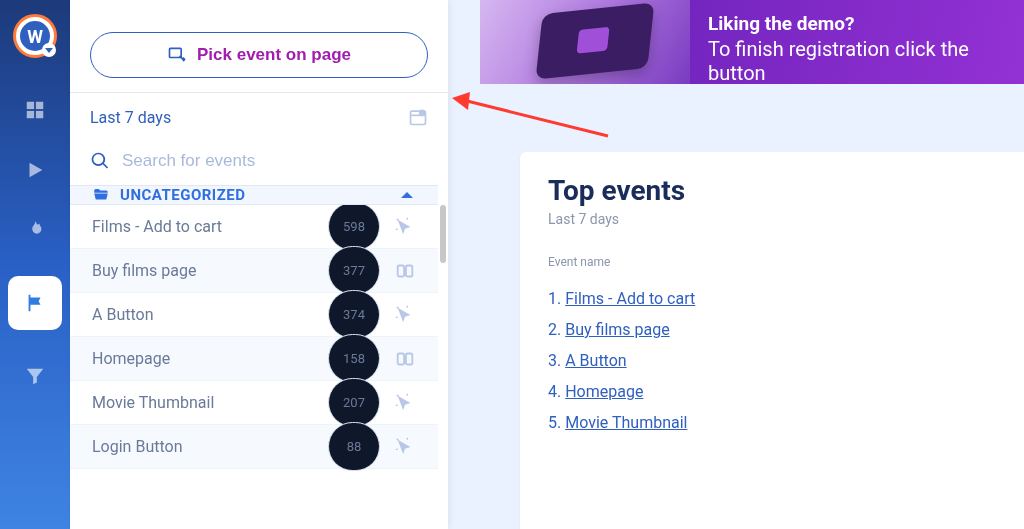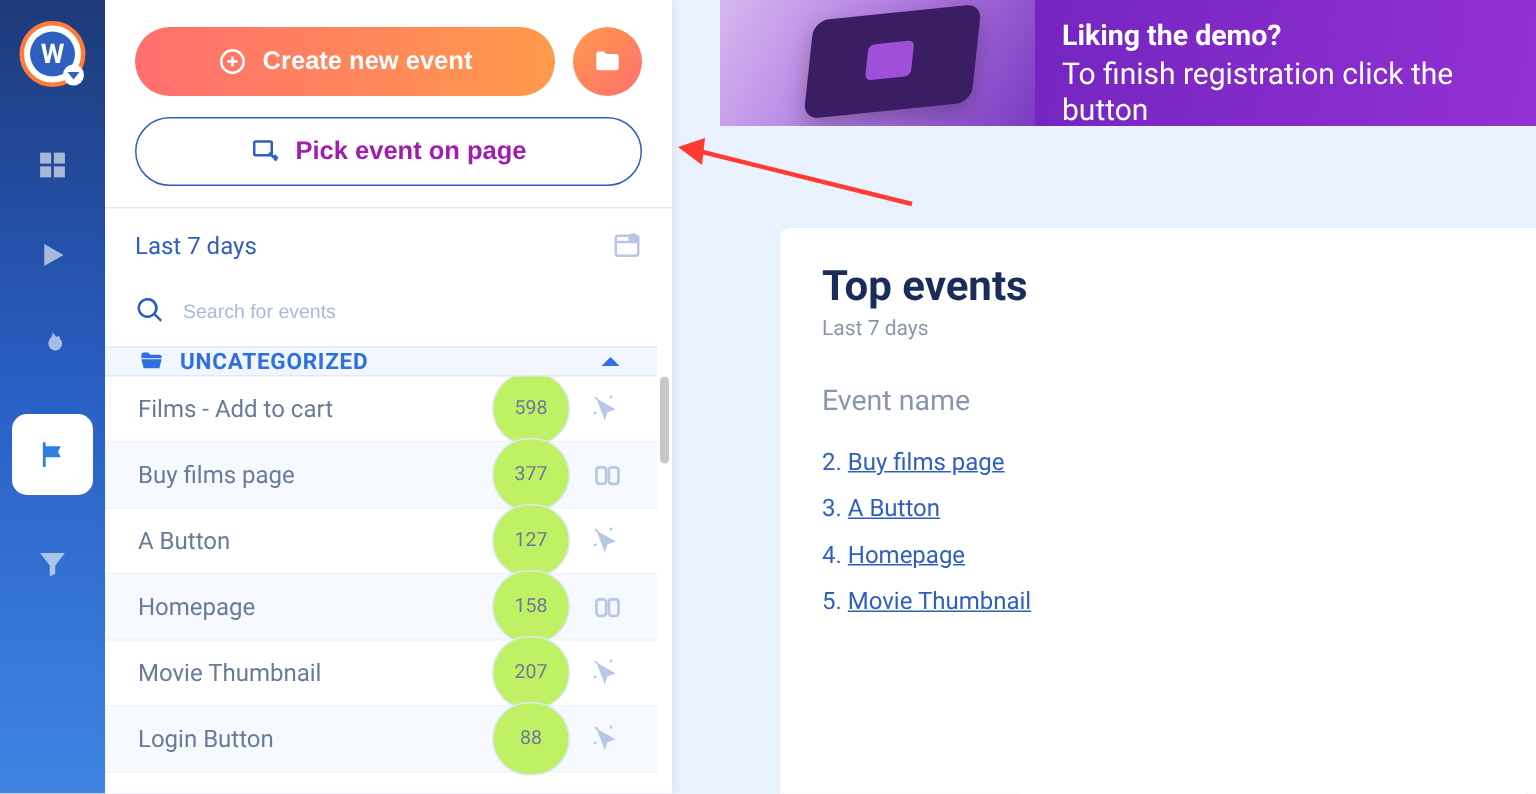--- a/index.html
+++ b/index.html
@@ -72,21 +72,21 @@
     border-top: 1px solid #e2e8f2; padding: 14px 20px;
     display: flex; justify-content: space-between; align-items: center;
     color: #2f5fbf; font-size: 16px;
   }
   .cal-ico { width: 20px; height: 20px; fill: #b8c7e6; cursor: pointer; }
   .search-row {
     padding: 10px 20px 14px 20px; display: flex; align-items: center; gap: 12px;
   }
   .search-row svg { width: 20px; height: 20px; fill: #2f5fbf; flex-shrink: 0; }
   .search-input {
-    border: none; outline: none; font-size: 13px; color: #2f5fbf;
+    border: none; outline: none; font-size: 17px; color: #2f5fbf;
     flex: 1; background: transparent;
   }
   .search-input::placeholder { color: #a8b9db; }
 
   
   .cat-header {
     padding: 0 22px; background: #f2f7ff; color: #2f6fe0;
     display: flex; align-items: flex-end; gap: 10px; font-weight: 700;
     letter-spacing: 0.5px; font-size: 15px; border-top: 1px solid #e2e8f2;
     border-bottom: 1px solid #e2e8f2; cursor: pointer;
@@ -97,21 +97,21 @@
 
   .event-list { flex: 1; overflow: hidden; position: relative; padding-right: 10px; }
   .event-item {
     display: flex; align-items: center; justify-content: flex-start;
     padding: 0 22px 0 22px; height: 44px; color: #6a7a99; font-size: 16px;
     border-bottom: 1px solid #eef2f9; cursor: pointer;
   }
   .event-item:nth-child(odd) { background: #f6faff; }
   .event-name { flex: 1; }
   .event-count {
-    background: #bef264; border: 1px solid #dde6f4; color: #6a7a99;
+    background: #0f172a; border: 1px solid #dde6f4; color: #6a7a99;
     border-radius: 999px; padding: 16px 12px; font-size: 13px; min-width: 52px; text-align: center;
   }
   .event-ico { width: 22px; height: 22px; margin-left: 14px; fill: #b8c7e6; }
   .list-scrollbar {
     position: absolute; right: 2px; top: 0; width: 6px; height: 58px;
     background: #c7c7c7; border-radius: 3px;
   }
 
   
   .main { flex: 1; height: 100%; position: relative; }
@@ -144,21 +144,21 @@
   .banner-sub { font-size: 20px; font-weight: 400; margin-top: 2px; }
 
   .card {
     position: absolute; left: 72px; top: 152px; right: 0;
     background: #fff; border-radius: 6px 0 0 0; padding: 22px 28px;
     box-shadow: 0 1px 3px rgba(0,0,0,0.05);
     min-height: 380px;
   }
   .card-title { font-size: 28px; font-weight: 700; color: #1a2d5a; }
   .card-sub { font-size: 14px; color: #8a96ad; margin-top: 4px; }
-  .col-head { font-size: 19px; color: #8a96ad; margin-top: 28px; }
+  .col-head { font-size: 12px; color: #8a96ad; margin-top: 28px; }
   .top-list { list-style: none; margin-top: 14px; }
   .top-list li { color: #2f5fbf; font-size: 16px; padding: 6px 0; }
   .top-name { text-decoration: underline; cursor: pointer; }
 </style>
 </head>
 <body>
 
 <nav class="rail">
   <div class="logo-wrap">
     <div class="logo-inner">W</div>
@@ -189,34 +189,20 @@
   </div>
   <div class="rail-item">
     <svg viewBox="0 0 24 24">
         <path d="M3 4h18l-7 9v6l-4 2v-8z"></path>
       </svg>
   </div>
 </nav>
 
 <aside class="panel">
   <div class="panel-top">
-    <div class="btn-row1">
-      <button class="btn-create">
-        <svg width="20" height="20" viewBox="0 0 24 24" fill="none" stroke="#fff" stroke-width="2">
-            <circle cx="12" cy="12" r="9"></circle>
-            <path d="M12 8v8M8 12h8"></path>
-          </svg>
-        <span>Create new event</span>
-      </button>
-      <div class="btn-folder">
-        <svg viewBox="0 0 24 24">
-            <path d="M3 6a2 2 0 012-2h4l2 2h8a2 2 0 012 2v9a2 2 0 01-2 2H5a2 2 0 01-2-2V6z"></path>
-          </svg>
-      </div>
-    </div>
     <button class="btn-pick">
       <svg width="20" height="20" viewBox="0 0 24 24" fill="none" stroke="#2f5fbf" stroke-width="2">
           <rect x="3" y="4" width="14" height="11" rx="1"></rect>
           <path d="M15 13l6 6M19 15l2 2-2 2"></path>
         </svg>
       <span>Pick event on page</span>
     </button>
   </div>
 
   <div class="date-row">
@@ -258,21 +244,21 @@
     <div class="event-item">
       <span class="event-name">Buy films page</span>
       <span class="event-count">377</span>
       <svg class="event-ico" viewBox="0 0 24 24">
           <rect x="4" y="6" width="7" height="12" rx="2" fill="none" stroke="#b8c7e6" stroke-width="2"></rect>
           <rect x="13" y="6" width="7" height="12" rx="2" fill="none" stroke="#b8c7e6" stroke-width="2"></rect>
         </svg>
     </div>
     <div class="event-item">
       <span class="event-name">A Button</span>
-      <span class="event-count">127</span>
+      <span class="event-count">374</span>
       <svg class="event-ico" viewBox="0 0 24 24">
           <path d="M4 4l6 16 2-6 6-2z"></path>
           <path d="M14 4l1-2M4 14l-2 1M5 5L3 3" stroke="#b8c7e6" stroke-width="1.5" fill="none"></path>
         </svg>
     </div>
     <div class="event-item">
       <span class="event-name">Homepage</span>
       <span class="event-count">158</span>
       <svg class="event-ico" viewBox="0 0 24 24">
           <rect x="4" y="6" width="7" height="12" rx="2" fill="none" stroke="#b8c7e6" stroke-width="2"></rect>
@@ -313,19 +299,20 @@
       <div class="banner-title">Liking the demo?</div>
       <div class="banner-sub">To finish registration click the button</div>
     </div>
   </div>
 
   <section class="card">
     <h2 class="card-title">Top events</h2>
     <div class="card-sub">Last 7 days</div>
     <div class="col-head">Event name</div>
     <ol class="top-list">
+      <li>1. <span class="top-name">Films - Add to cart</span></li>
       <li>2. <span class="top-name">Buy films page</span></li>
       <li>3. <span class="top-name">A Button</span></li>
       <li>4. <span class="top-name">Homepage</span></li>
       <li>5. <span class="top-name">Movie Thumbnail</span></li>
     </ol>
   </section>
 </main>
 
 </body></html>

